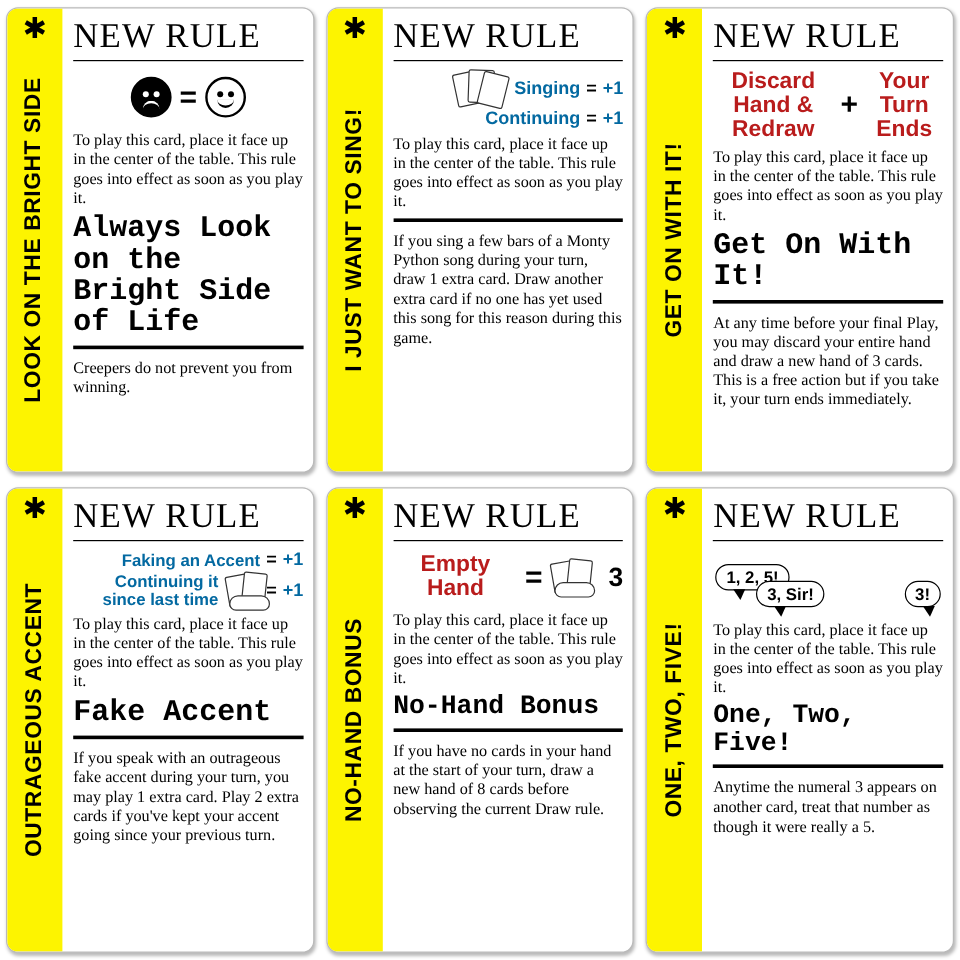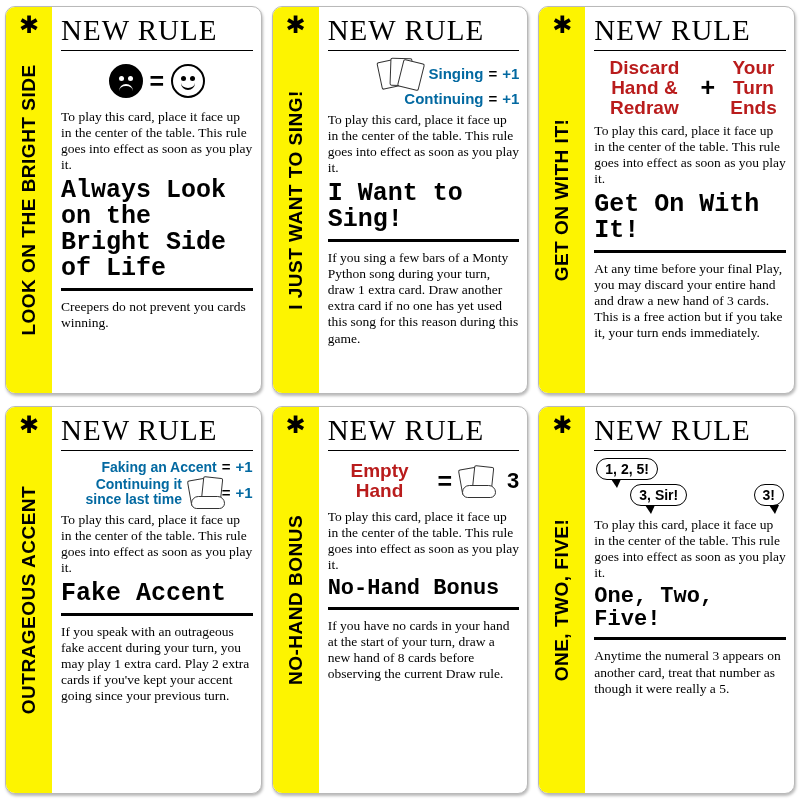--- a/index.html
+++ b/index.html
@@ -217,21 +217,21 @@
   }
   .bub::after {
     content: "";
     position: absolute;
     width: 0; height: 0;
     border-left: 6px solid transparent;
     border-right: 4px solid transparent;
     border-top: 9px solid #000;
     bottom: -9px; left: 14px;
   }
-  .bub.b1 { left: 2px; top: 0px; text-align: center; }
+  .bub.b1 { left: 2px; top: 12px; text-align: center; }
   .bub.b2 { left: 36px; top: 26px; }
   .bub.b3 { right: 2px; top: 26px; }
 
   .big3 {
     font-family: "Liberation Sans", sans-serif;
     font-weight: bold;
     font-size: 22px;
   }
 </style>
 </head>
@@ -257,21 +257,21 @@
           <span class="eqsign">&nbsp;=&nbsp;</span>
           <span class="face smile">
             <span class="eye l"></span>
               <span class="eye r"></span>
               <span class="mouth"></span>
           </span>
         </div>
         <div class="howto">To play this card, place it face up in the center of the table. This rule goes into effect as soon as you play it.</div>
         <div class="title">Always Look on the Bright Side of Life</div>
         <hr class="hr-thick">
-        <div class="desc">Creepers do not prevent you cards winning.</div>
+        <div class="desc">Creepers do not prevent you from winning.</div>
         <div class="spacer"></div>
       </div>
     </div>
   </div>
 
   <div class="card-slot">
     <div class="card">
       <div class="spine">
         <span class="spine-star">✱</span>
         <span class="spine-inner">I JUST WANT TO SING!</span>
@@ -292,21 +292,20 @@
               <span class="orange" style="font-size:15px">+1</span>
             </div>
             <div class="art-row">
               <span class="orange" style="font-size:15px">Continuing</span>
               <span class="blk-bold-sans" style="font-size:15px">=</span>
               <span class="orange" style="font-size:15px">+1</span>
             </div>
           </div>
         </div>
         <div class="howto">To play this card, place it face up in the center of the table. This rule goes into effect as soon as you play it.</div>
-        <div class="title">I Want to Sing!</div>
         <hr class="hr-thick">
         <div class="desc">If you sing a few bars of a Monty Python song during your turn, draw 1 extra card. Draw another extra card if no one has yet used this song for this reason during this game.</div>
         <div class="spacer"></div>
       </div>
     </div>
   </div>
 
   <div class="card-slot">
     <div class="card">
       <div class="spine">

